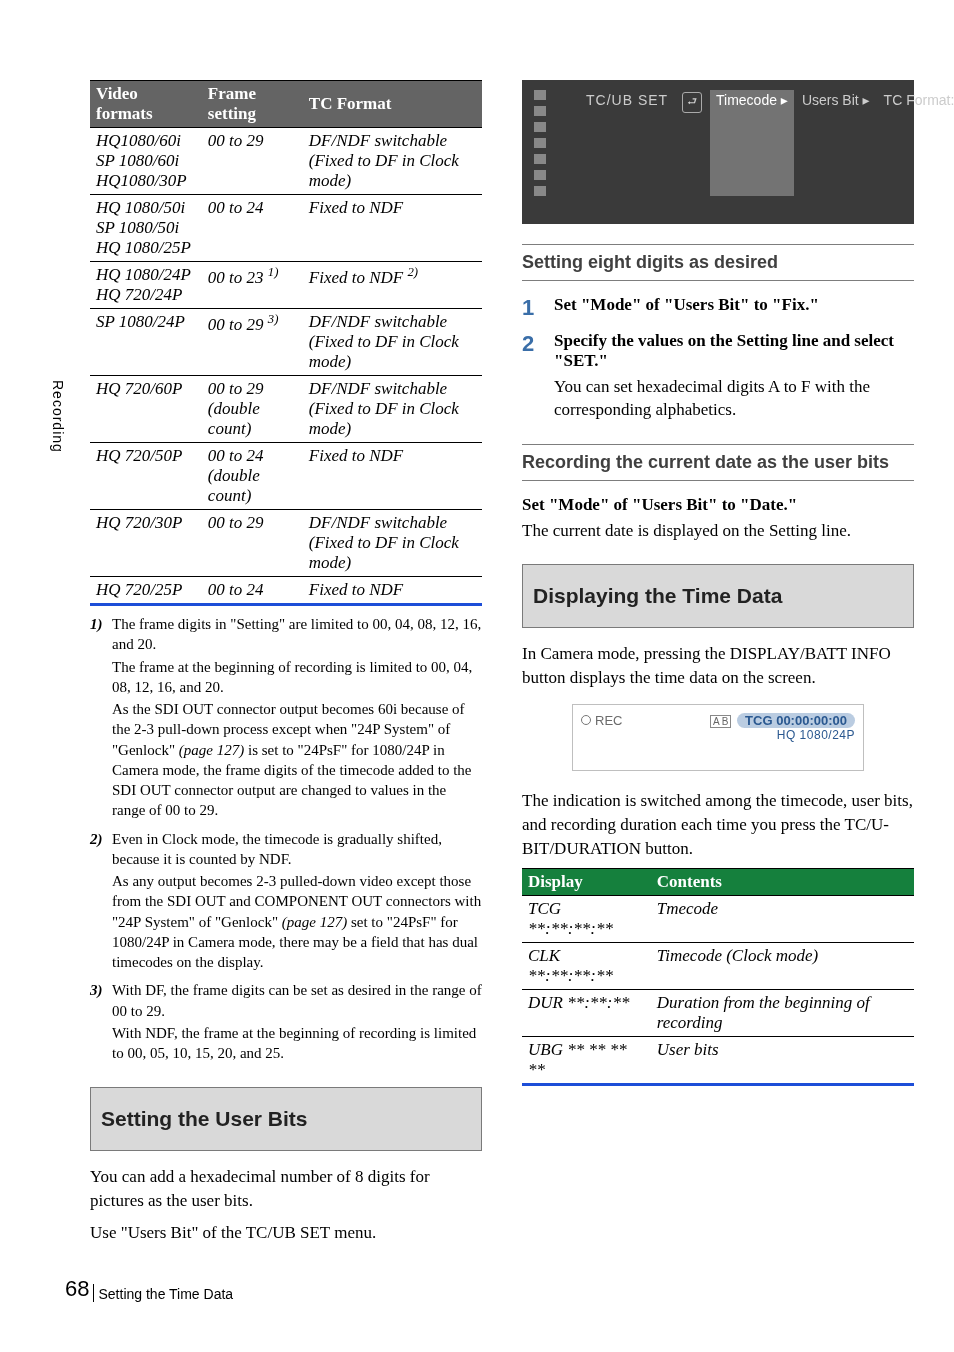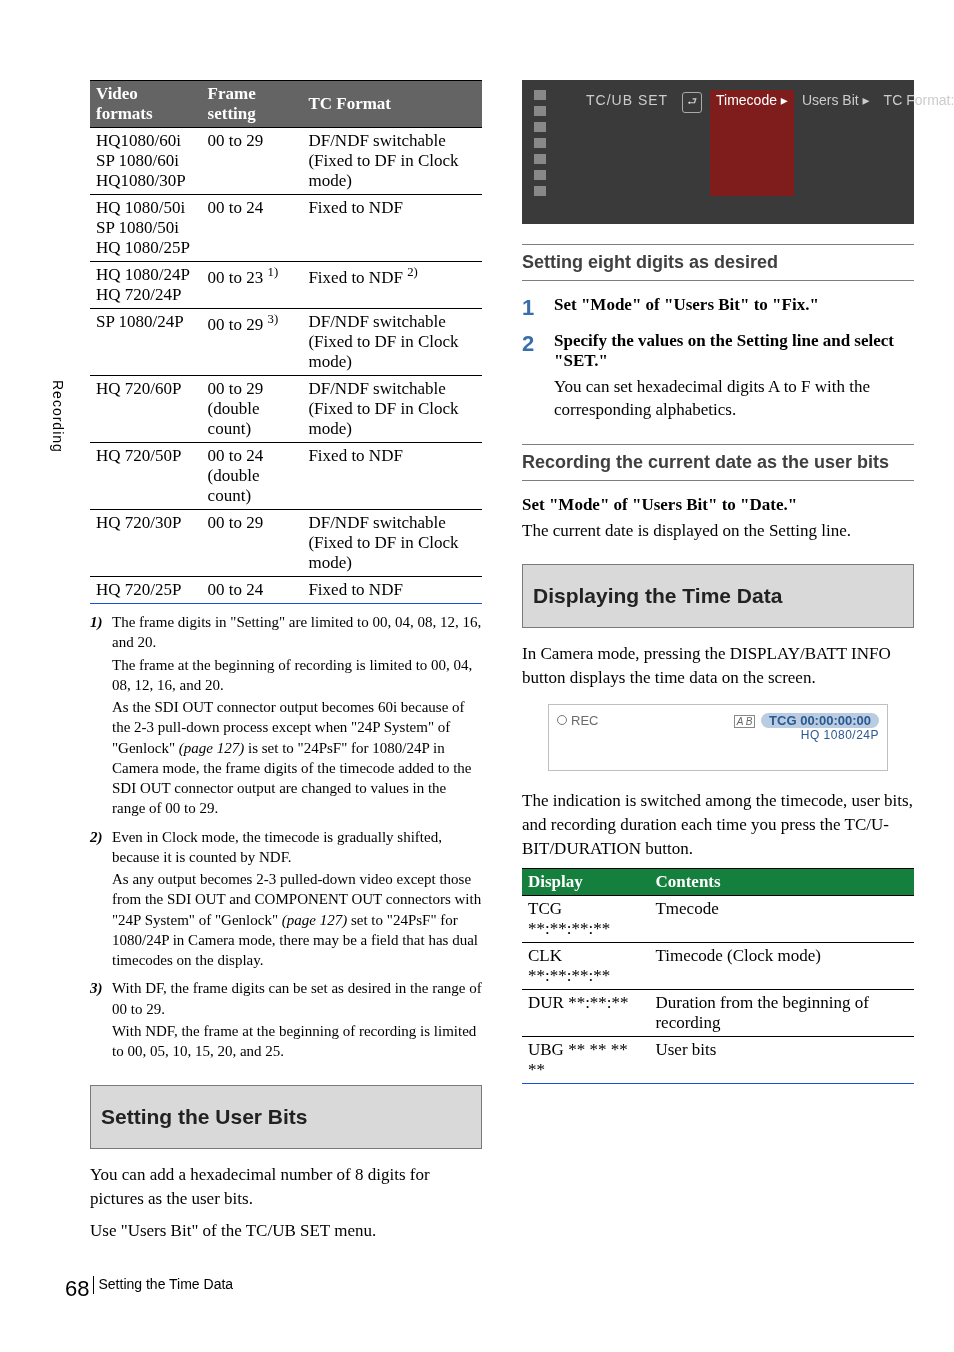--- a/index.html
+++ b/index.html
@@ -24,22 +24,22 @@
     top: 380px;
     writing-mode: vertical-rl;
     font-family: Arial, Helvetica, sans-serif;
     font-size: 14px;
     letter-spacing: 1px;
   }
   .col-left { margin-left: 40px; }
 
   table { border-collapse: collapse; width: 100%; margin-bottom: 8px; }
   th { text-align: left; font-weight: bold; background: #646464; color: #fff; padding: 3px 6px; border-top: 1px solid #000; }
-  td { padding: 3px 6px; vertical-align: top; border-top: 1px solid #000; }
-  tr:last-child td { border-bottom: 1px solid #1d4ed8; }
+  td { padding: 3px 6px; vertical-align: top; border-top: 1px solid #000; font-style: italic; }
+  tr:last-child td { border-bottom: 3px solid #1d4ed8; }
   .sup { font-size: 0.75em; vertical-align: super; }
 
   .footnotes { font-size: 15px; line-height: 1.35; }
   .footnotes .fn { display: flex; margin-bottom: 6px; }
   .footnotes .fn .num { font-style: italic; font-weight: bold; min-width: 22px; }
   .footnotes .fn .body p { margin-bottom: 2px; }
 
   .section-bar {
     background: #d9d9d9;
     border: 1px solid #7a7a7a;
@@ -59,21 +59,21 @@
     font-size: 14px;
     padding: 10px 12px 28px 12px;
     margin-bottom: 20px;
     display: flex;
     gap: 10px;
   }
   .camera-menu .icons { display: flex; flex-direction: column; gap: 6px; font-size: 11px; width: 14px; }
   .camera-menu .icons div { width: 12px; height: 10px; background: #888; }
   .camera-menu .left-panel, .camera-menu .right-panel { display: flex; gap: 2px; margin-left: 24px; }
   .camera-menu .row { padding: 2px 6px; white-space: nowrap; }
-  .camera-menu .hl { background: #7f1d1d; color: #fff; }
+  .camera-menu .hl { background: #737373; color: #fff; }
   .camera-menu .title-row { font-size: 14px; letter-spacing: 1px; }
   .camera-menu .arrow-glyph { display:inline-block; border:1px solid #aaa; border-radius:3px; padding:0 4px; font-size:11px;}
 
   .subhead {
     font-family: Arial, Helvetica, sans-serif;
     font-weight: bold;
     font-size: 18px;
     color: #404040;
     border-top: 1px solid #7d7d7d;
     border-bottom: 1px solid #7d7d7d;
@@ -88,52 +88,52 @@
     font-weight: bold;
     font-size: 22px;
     color: #3a6ea8;
     min-width: 18px;
   }
   .step .content .head { font-weight: bold; margin-bottom: 4px; }
 
   .bold-line { font-weight: bold; margin-bottom: 4px; }
 
   .display-box {
-    width: 340px;
+    width: 292px;
     margin: 14px auto 18px auto;
     border: 1px solid #bfbfbf;
     background: #fff;
     padding: 8px 8px 28px 8px;
     font-family: Arial, Helvetica, sans-serif;
     font-size: 13px;
   }
   .display-box .line1 { display: flex; justify-content: space-between; align-items: center; }
   .display-box .rec { color: #6b6b6b; display:flex; align-items:center; gap:4px; }
   .display-box .rec::before { content:''; width:8px; height:8px; border:1px solid #777; border-radius:50%; display:inline-block;}
   .display-box .tcg {
     background: rgba(58,110,168,0.35);
     color: #2a5890;
     border-radius: 10px;
     padding: 0 8px;
     font-weight: bold;
   }
   .display-box .ab {
-    border:1px solid #888; font-size:10px; padding:0 2px; margin-right:2px; color:#666;font-style:italic;
+    border:1px solid #888; font-size:10px; padding:0 2px; margin-right:2px; color:#666;
   }
   .display-box .line2 { text-align: right; color: #2a5890; font-size: 12px; letter-spacing: 0.5px; }
 
   .display-table th { background: #15803d; }
   .page-foot {
     position: absolute;
     left: 65px;
     bottom: 50px;
     font-family: Arial, Helvetica, sans-serif;
     font-size: 14px;
     display: flex;
-    align-items: flex-start;
+    align-items: flex-end;
     gap: 4px;
   }
   .page-foot .pnum { font-size: 22px; font-weight: normal; }
   .page-foot .divider { border-left: 1px solid #000; height: 18px; }
 </style>
 </head>
 <body>
 
 <div class="side-label">Recording</div>
 

